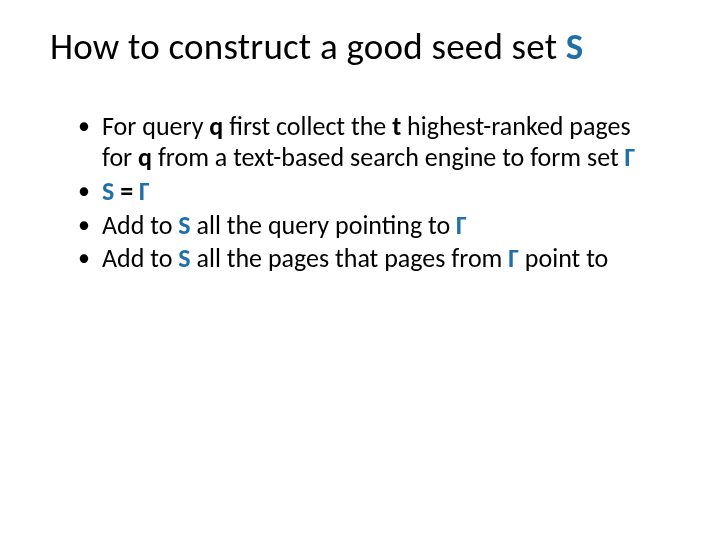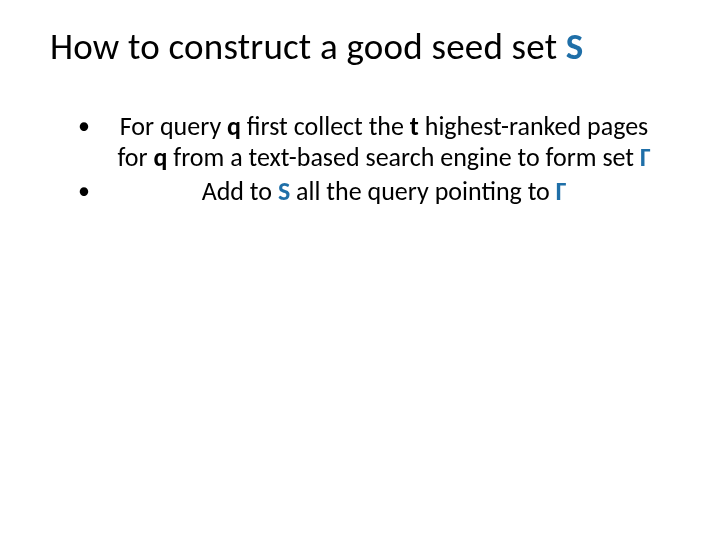--- a/index.html
+++ b/index.html
@@ -26,21 +26,20 @@
     letter-spacing: 0.2px;
   }
   .title .accent {
     color: #1f6fa8;
     font-weight: 700;
   }
   ul.bullets {
     list-style: none;
     margin: 4px;
     padding: 0 0 0 24px;
-    text-align: center;
   }
   ul.bullets > li {
     position: relative;
     font-size: 26px;
     line-height: 1.22;
     margin: 0 0 2px 0;
     padding-left: 24px;
     color: #000000;
   }
   ul.bullets > li::before {
@@ -62,21 +61,27 @@
   <h1 class="title">
     <span>How to construct a good seed set </span><span class="accent">S</span>
   </h1>
 
   <ul class="bullets">
 
     <li>
       <span>For query </span><span class="b">q</span><span> first collect the </span><span class="b">t</span><span> highest-ranked pages for </span><span class="b">q</span><span> from a text-based search engine to form set </span><span class="accent">Γ</span>
     </li>
 
+    <li>
+      <span class="accent">S</span><span class="b"> = </span><span class="accent">Γ</span>
+    </li>
 
     <li>
       <span>Add to </span><span class="accent">S</span><span> all the query pointing to </span><span class="accent">Γ</span>
     </li>
 
+    <li>
+      <span>Add to </span><span class="accent">S</span><span> all the pages that pages from </span><span class="accent">Γ</span><span> point to</span>
+    </li>
 
   </ul>
 
 </div>
 
 </body></html>

